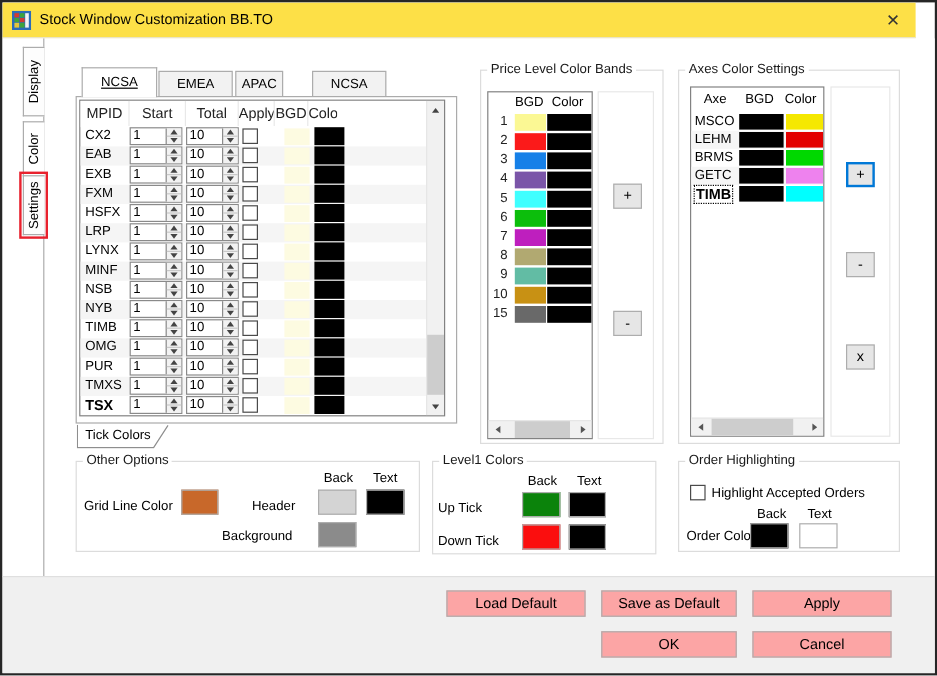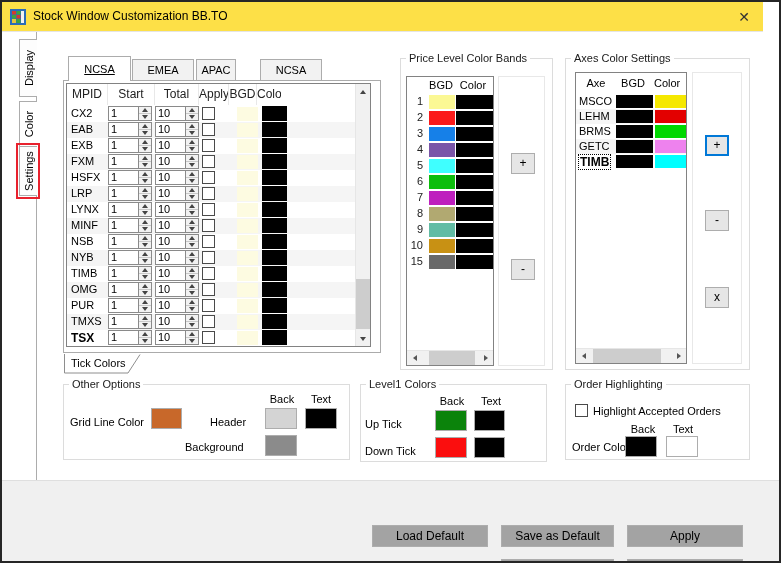--- a/index.html
+++ b/index.html
@@ -105,21 +105,21 @@
   .arow:nth-child(even){background:#F6F6F6;}
   .a-name{position:absolute;left:3px;top:1px;font-size:11px;color:#000;white-space:nowrap;}
   .arow.bold .a-name{font-weight:bold;font-size:12px;outline:1px dotted #000;padding:0 1px;}
   .a-bgd{position:absolute;left:40px;top:1px;width:37px;height:13px;}
   .a-col{position:absolute;left:79px;top:1px;width:31px;height:13px;}
   
   .slabel{position:absolute;font-size:11px;color:#000;white-space:nowrap;}
   .swatch{position:absolute;border:1px solid #ADADAD;}
   
   .footer{position:absolute;left:0;right:0;bottom:0;height:81px;background:#F0F0F0;border-top:1px solid #DFDFDF;}
-  .fbtn{position:absolute;height:22px;background:#a3a3a3;border:1px solid #ADADAD;font-size:12px;color:#000;font-family:"Liberation Sans",sans-serif;margin-top:33px;}
+  .fbtn{position:absolute;height:22px;background:#fca5a5;border:1px solid #ADADAD;font-size:12px;color:#000;font-family:"Liberation Sans",sans-serif;}
   .fb0{left:370px;top:11px;width:116px;}
   .fb1{left:499px;top:11px;width:113px;}
   .fb2{left:625px;top:11px;width:116px;}
   .fb3{left:499px;top:45px;width:113px;}
   .fb4{left:625px;top:45px;width:116px;}
 </style>
 </head>
 <body>
 
 <div class="window">

